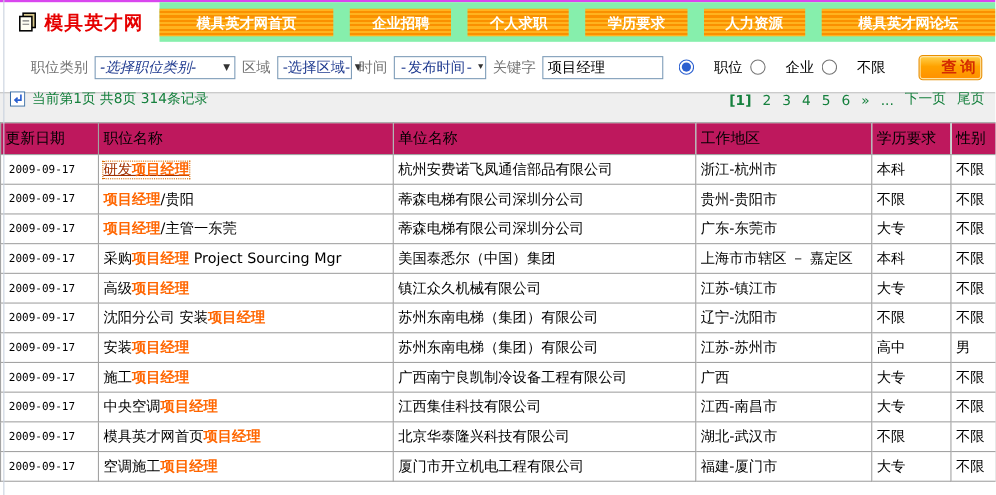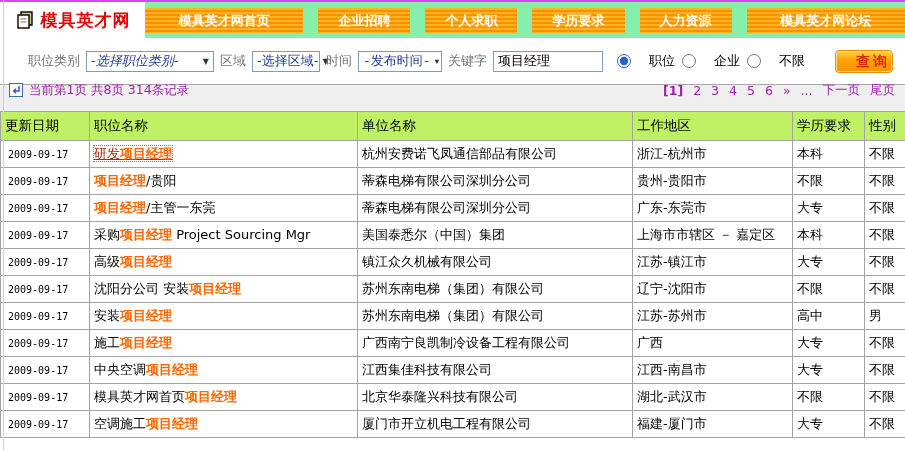--- a/index.html
+++ b/index.html
@@ -50,31 +50,31 @@
     margin-left:auto; margin-right:12px; width:58px; height:23px;
     background:linear-gradient(#ffd24d,#ffa200 45%,#ff9000);
     border:1px solid #e88f00; border-radius:4px; box-shadow:inset 0 0 0 1px #ffe2a0;
     color:#d42c00; font-weight:bold; font-size:14px; letter-spacing:3px;
     text-align:left; line-height:21px; padding-left:20px; cursor:pointer;
   }
 
   
   .pagebar {
     height:26px; background:#efefef; display:flex; align-items:center;
-    padding:0 10px 16px 9px; font-size:12.5px; color:#a21caf;
+    padding:0 10px 16px 9px; font-size:12.5px; color:#15803d;
   }
   .pinfo-icon { display:inline-flex; margin-right:6px; }
   .page-links { margin-left:auto; display:flex; align-items:center; gap:10px; }
   .current-page { font-weight:bold; }
   .page-link { cursor:pointer; }
 
   
   table { width:905px; border-collapse:collapse; table-layout:fixed; font-size:13px; color:#000; }
   th, td { border:1px solid #a3a3a3; padding:0 4px; overflow:hidden; white-space:nowrap; text-align:left; }
-  thead th { background:#bef264; height:29px; font-weight:normal; font-size:13.5px; }
+  thead th { background:#be185d; height:29px; font-weight:normal; font-size:13.5px; }
   tbody td { height:27px; background:#fff; }
   td.date { font-family:"DejaVu Sans Mono","Liberation Mono",monospace; font-size:10px; padding-left:7px; }
   .kw { color:#ff6600; font-weight:bold; }
   a.job-link { color:#000; text-decoration:none; cursor:pointer; }
   a.job-link.visited { color:#a03000; text-decoration:underline; outline:1px dotted #d86c00; }
 </style>
 </head>
 <body>
 
 <div class="page">

